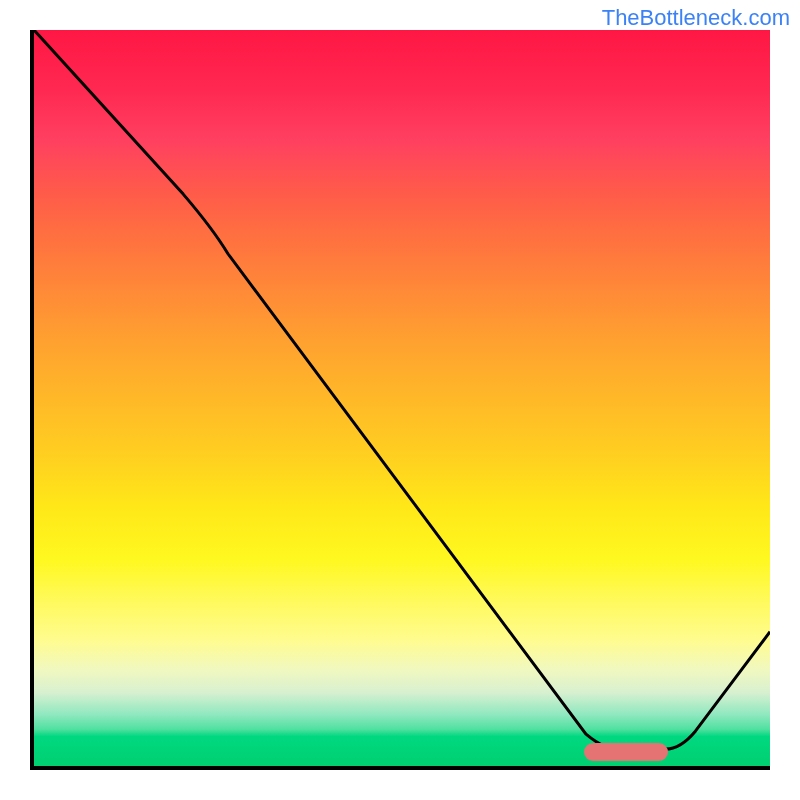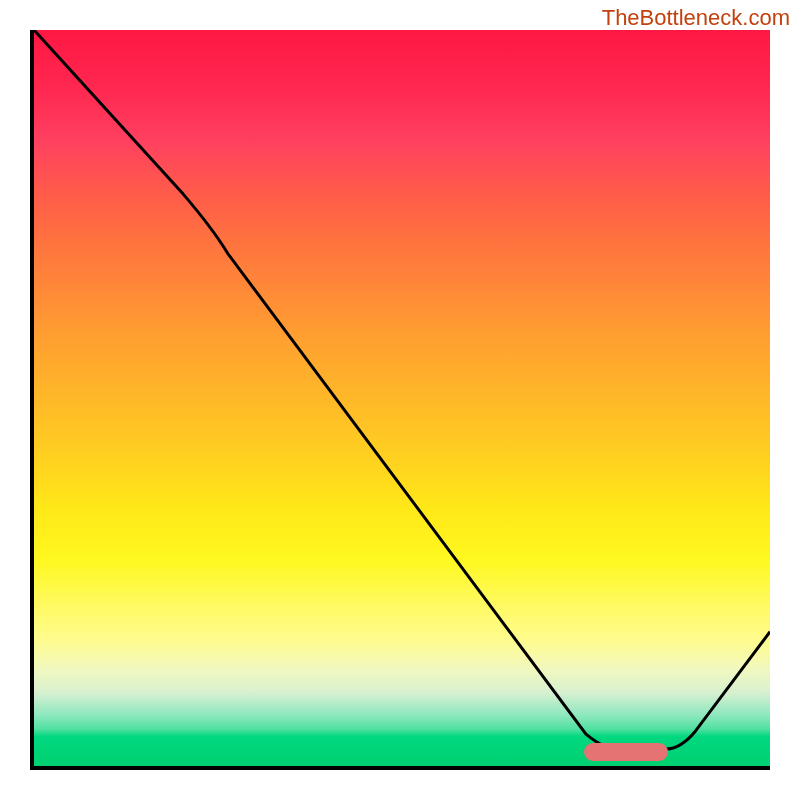--- a/index.html
+++ b/index.html
@@ -12,21 +12,21 @@
       height: 800px;
       background: white;
       position: relative;
       font-family: Arial, sans-serif;
     }
     .watermark {
       position: absolute;
       top: 5px;
       right: 10px;
       font-size: 22px;
-      color: #c2410c;
+      color: #3b82f6;
       font-weight: normal;
       z-index: 10;
     }
     .chart-container {
       position: absolute;
       top: 30px;
       left: 30px;
       width: 740px;
       height: 740px;
       border-left: 4px solid black;

